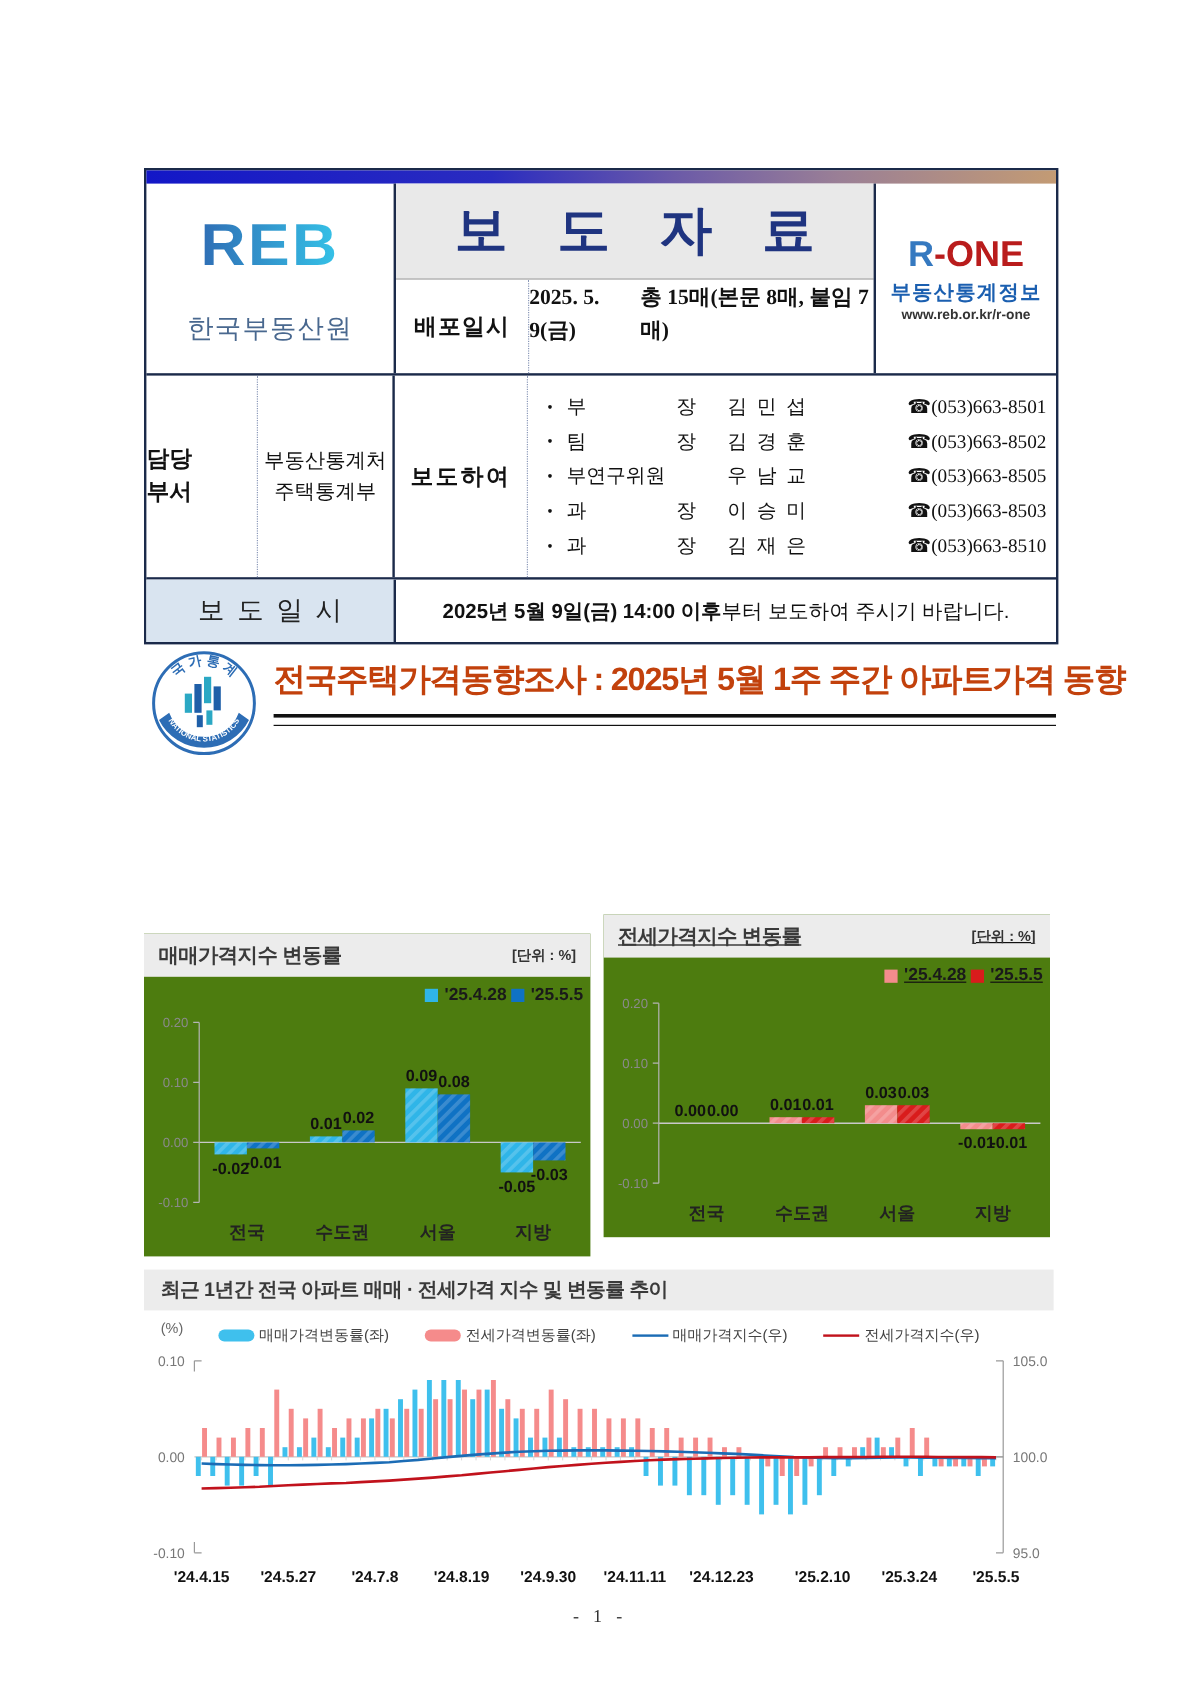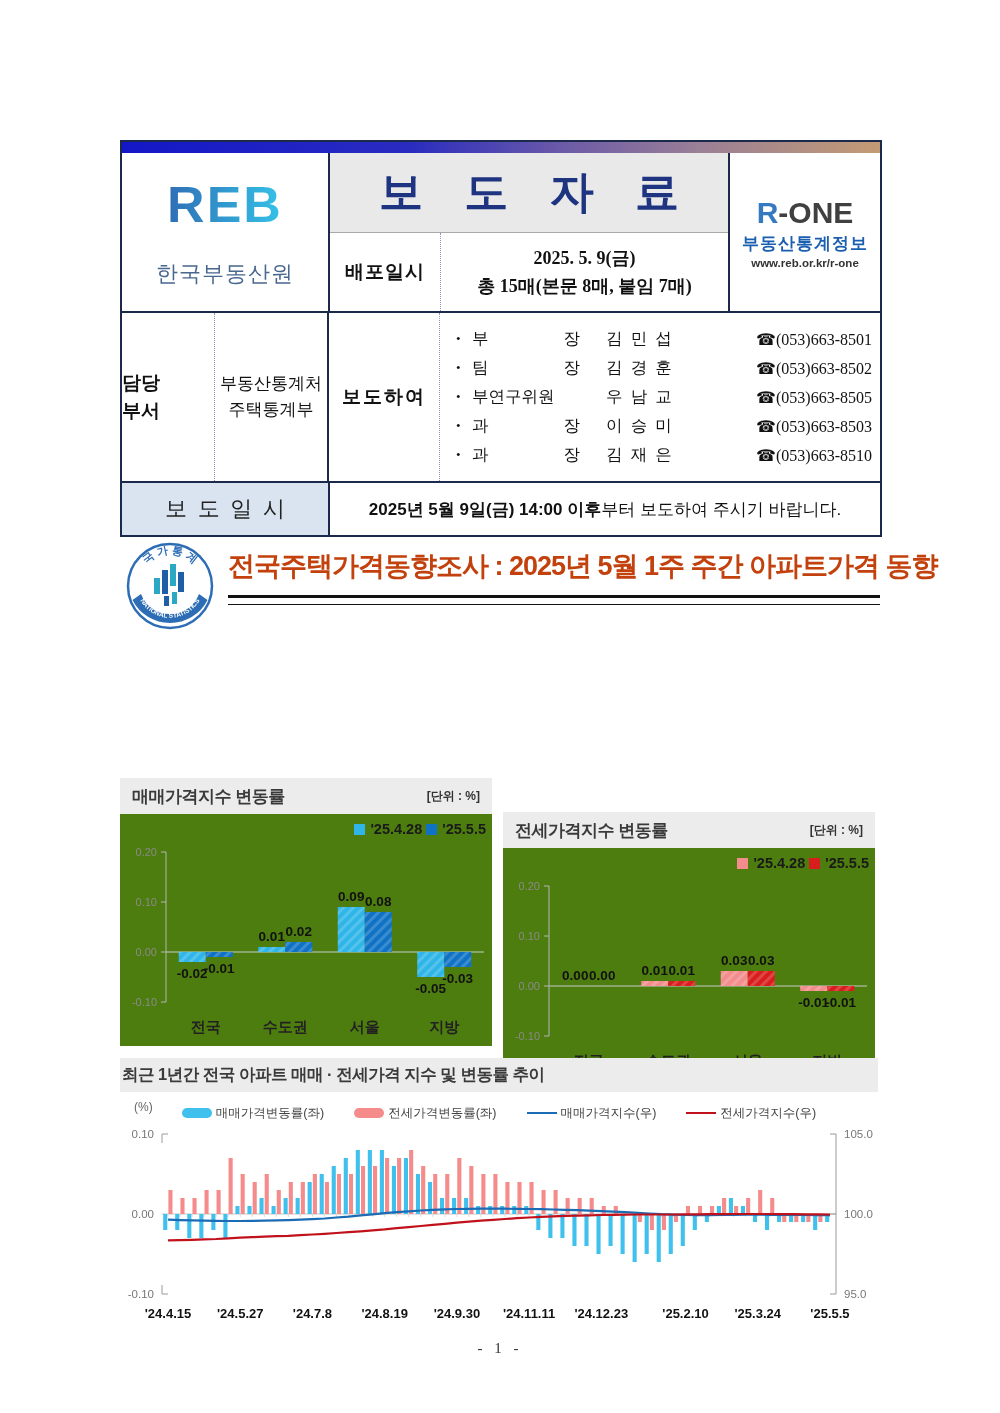--- a/index.html
+++ b/index.html
@@ -14,25 +14,25 @@
     background:linear-gradient(90deg,#2f6eb5,#35c3e8);-webkit-background-clip:text;background-clip:text;color:transparent;
     font-family:"Liberation Sans",sans-serif;transform:scaleY(.95);}
   .reb-org{font-size:22px;color:#49688f;letter-spacing:1px;font-family:"Liberation Serif",serif;}
   .cell-mid{flex:1;display:flex;flex-direction:column;}
   .press-title{height:79px;background:#e9e9e9;border-bottom:1px solid #a9a9a9;display:flex;align-items:center;justify-content:center;}
   .press-title span{display:inline-block;width:300px;font-size:44px;font-weight:bold;color:#1f3480;
     text-align:justify;text-align-last:justify;font-family:Liberation Sans, sans-serif;}
   .release-row{flex:1;display:flex;}
   .release-label{width:110px;border-right:1px dotted #8a98b8;display:flex;align-items:center;justify-content:center;
     font-size:19px;font-weight:bold;font-family:"Liberation Serif",serif;letter-spacing:1px;}
-  .release-info{flex:1;display:flex;flex-direction:column;align-items:center;justify-content:center;
+  .release-info{flex:1;display:flex;flex-direction:row;justify-content:center;
     font-family:"Liberation Serif",serif;font-weight:bold;font-size:18px;line-height:28px;}
   .cell-rone{width:142px;border-left:2px solid #1b2a4a;display:flex;flex-direction:column;align-items:center;justify-content:center;gap:2px;padding:0 4px;}
   .rone-logo{font-size:30px;font-weight:bold;letter-spacing:0px;}
-  .rone-logo .r{color:#3579c0;} .rone-logo .one{color:#404040;}
+  .rone-logo .r{color:#3579c0;} .rone-logo .one{color:#b91c1c;}
   .rone-sub{font-size:17px;font-weight:bold;color:#1b5fb0;letter-spacing:1px;}
   .rone-url{font-size:11.5px;font-weight:bold;color:#333;}
   .row2{display:flex;height:168px;border-top:2px solid #1b2a4a;}
   .dept-label{width:92px;border-right:1px dotted #8a98b8;display:flex;flex-direction:column;justify-content:center;
     font-family:"Liberation Serif",serif;font-size:19px;font-weight:bold;line-height:28px;}
   .dept-value{width:112px;border-right:2px solid #1b2a4a;display:flex;flex-direction:column;align-items:center;justify-content:center;
     font-family:"Liberation Serif",serif;font-size:17px;line-height:26px;}
   .inquiry-label{width:110px;border-right:1px dotted #8a98b8;display:flex;align-items:center;justify-content:center;
     font-family:"Liberation Serif",serif;font-size:19px;font-weight:bold;letter-spacing:2px;}
   .contacts{flex:1;display:flex;flex-direction:column;justify-content:center;padding:0 8px 0 16px;gap:7px;}
@@ -61,21 +61,21 @@
   .body-para .indent{display:block;padding-left:40px;text-indent:-40px;}
   
   .panel{position:absolute;width:372px;background:#4d7c0f;}
   .panel-head{height:36px;background:#ececec;display:flex;align-items:center;justify-content:space-between;padding:0 12px;}
   .panel-title{font-size:17px;font-weight:bold;color:#3a3a3a;letter-spacing:-0.5px;}
   .panel-unit{font-size:12px;font-weight:bold;color:#333;}
   .panel-legend{height:26px;display:flex;align-items:center;justify-content:flex-end;gap:4px;padding-right:6px;margin-top:2px;}
   .legend-item{display:flex;align-items:center;gap:5px;font-size:14.5px;font-weight:bold;color:#1a1a1a;}
   .legend-item .sw{width:11px;height:11px;display:inline-block;}
   .combo-panel{position:absolute;left:120px;top:1058px;width:758px;}
-  .combo-head{height:34px;background:#ececec;display:flex;align-items:center;padding:0 2px;}
+  .combo-head{height:34px;background:#ececec;display:flex;align-items:center;padding:0 14px;}
   .combo-title{font-size:16.5px;font-weight:bold;color:#3a3a3a;letter-spacing:-0.5px;}
   .combo-legend{height:26px;margin-top:8px;display:flex;align-items:center;justify-content:center;gap:30px;position:relative;}
   .combo-legend .pct{position:absolute;left:14px;top:0;font-size:12px;color:#666;font-weight:normal;}
   .combo-legend .legend-item{font-size:12.5px;color:#444;font-weight:normal;gap:4px;}
   .combo-legend .barsw{width:30px;height:10px;border-radius:5px;display:inline-block;}
   .combo-legend .linesw{width:30px;height:2.5px;display:inline-block;}
   .page-num{position:absolute;left:0;top:1340px;width:1000px;text-align:center;font-size:15px;
     font-family:"Liberation Serif",serif;color:#333;letter-spacing:4px;}
 </style>
 </head>
@@ -245,21 +245,21 @@
         <text x="324.25" y="190" text-anchor="middle" font-size="15" font-weight="bold" fill="#222" font-family="Liberation Sans,sans-serif">지방</text>
         <rect x="297.25" y="110" width="27" height="25" fill="#2FB5E8"></rect>
         <rect x="297.25" y="110" width="27" height="25" fill="url(#hatch0)"></rect>
         <text x="310.75" y="151" text-anchor="middle" font-size="13.5" font-weight="bold" fill="#111" font-family="Liberation Sans,sans-serif">-0.05</text>
         <rect x="324.25" y="110" width="27" height="14.999999999999986" fill="#0F72C4"></rect>
         <rect x="324.25" y="110" width="27" height="14.999999999999986" fill="url(#hatch0)"></rect>
         <text x="337.75" y="141" text-anchor="middle" font-size="13.5" font-weight="bold" fill="#111" font-family="Liberation Sans,sans-serif">-0.03</text>
       </svg>
   </div>
 
-  <div class="panel" style="left:503px;top:812px;">
+  <div class="panel" style="left:503px;top:762px;text-decoration:underline;">
     <div class="panel-head">
       <span class="panel-title">전세가격지수 변동률</span>
       <span class="panel-unit">[단위 : %]</span>
     </div>
     <div class="panel-legend" id="legend-1">
         <span class="legend-item">
           <span class="sw" style="background: rgb(243, 140, 140);"></span>
           <span>'25.4.28</span>
         </span>
         <span class="legend-item">

